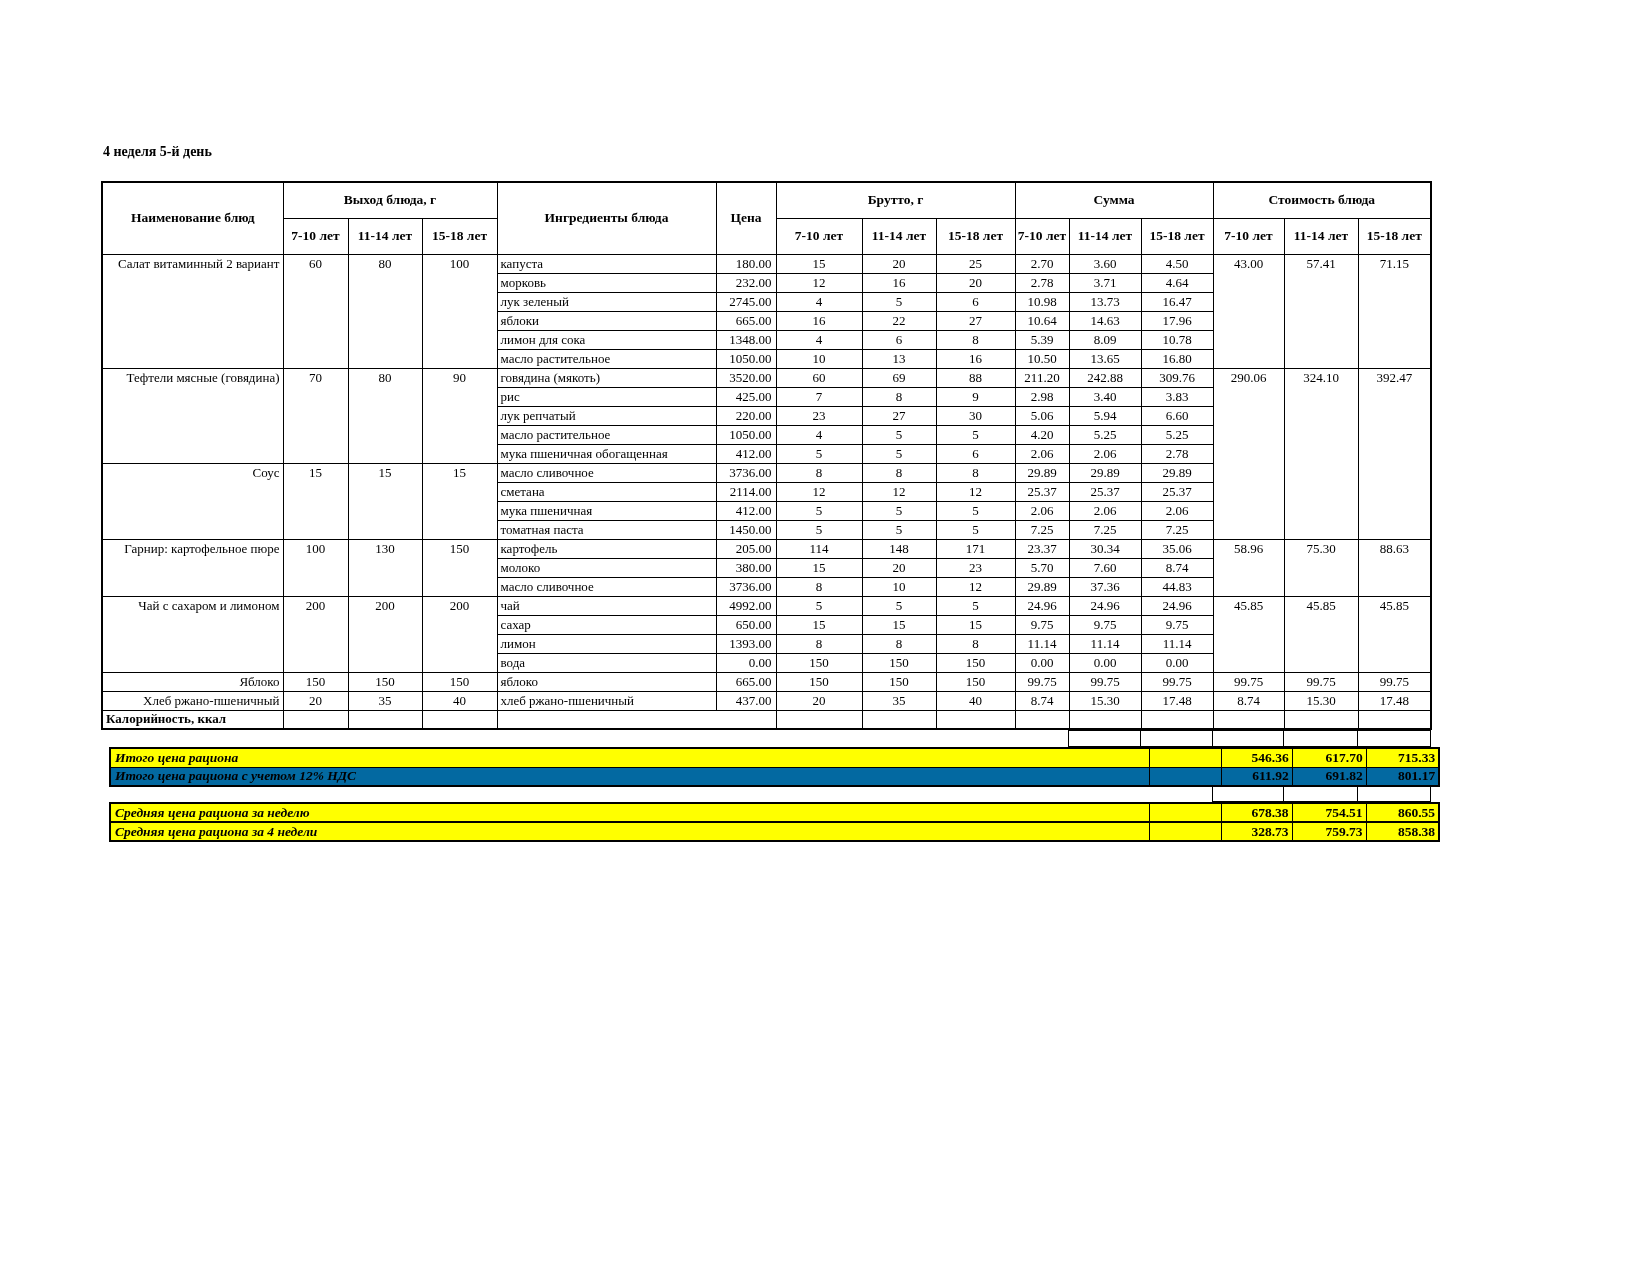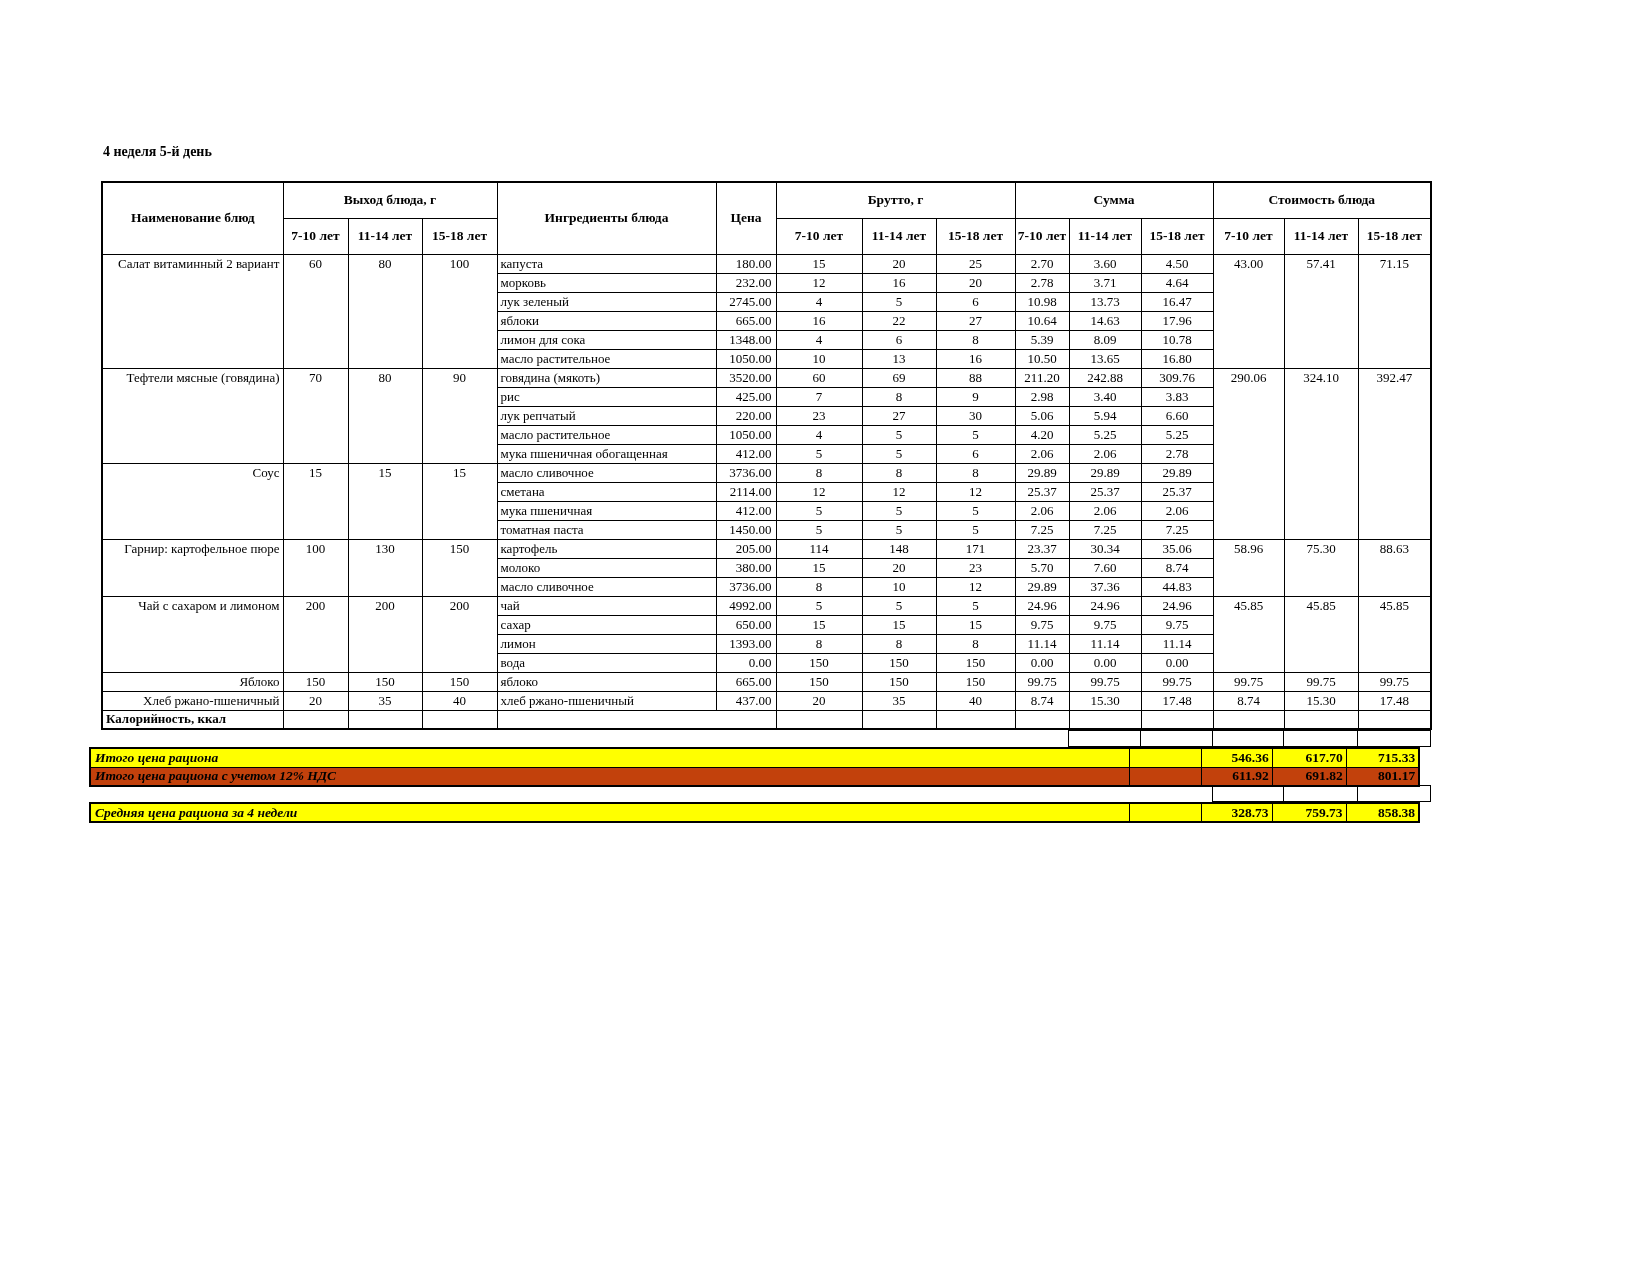--- a/index.html
+++ b/index.html
@@ -25,28 +25,28 @@
   td.cal  { font-weight:bold; text-align:left; padding:0 3px; }
 
   .trailer { position:absolute; left:101px; top:730px; width:1329px; }
   .trailer td { height:16px; }
   .trailer td.b { border:1px solid #000; }
 
   .gaprow { position:absolute; left:101px; top:785px; width:1329px; }
   .gaprow td { height:16px; }
   .gaprow td.b { border:1px solid #000; }
 
-  .summary { position:absolute; left:89px; width:1329px; border:2px solid #000; }
+  .summary { position:absolute; left:109px; width:1329px; border:2px solid #000; }
   .sumA { top:747px; }
   .sumB { top:802px; }
   .summary td { border:1px solid #000; height:19px; font-size:13.5px; }
   .summary td.label { font-weight:bold; font-style:italic; text-align:left; padding:0 4px; }
   .summary td.val   { font-weight:bold; text-align:right; padding:0 3px; }
   .summary tr.yellow td { background:#FFFF00; }
-  .summary tr.peach  td { background:#c2410c; }
+  .summary tr.peach  td { background:#0369a1; }
   .summary tr.thick td { border-top:2px solid #000; }
 </style>
 </head>
 <body>
 
 <div class="doc-title">4 неделя 5-й день</div>
 
 <table class="main">
   <colgroup>
     <col style="width:181px">
@@ -502,20 +502,27 @@
       <col style="width:74px">
     <col style="width:79px">
       <col style="width:54px">
       <col style="width:72px">
       <col style="width:72px">
     <col style="width:71px">
       <col style="width:74px">
       <col style="width:73px">
   </colgroup>
   <tbody id="summary-averages">
+      <tr class="yellow">
+        <td class="label" colspan="11">Средняя цена рациона за неделю</td>
+        <td></td>
+        <td class="val">678.38</td>
+        <td class="val">754.51</td>
+        <td class="val">860.55</td>
+      </tr>
       <tr class="yellow thick">
         <td class="label" colspan="11">Средняя цена рациона за 4 недели</td>
         <td></td>
         <td class="val">328.73</td>
         <td class="val">759.73</td>
         <td class="val">858.38</td>
       </tr>
     </tbody>
 </table>
 

